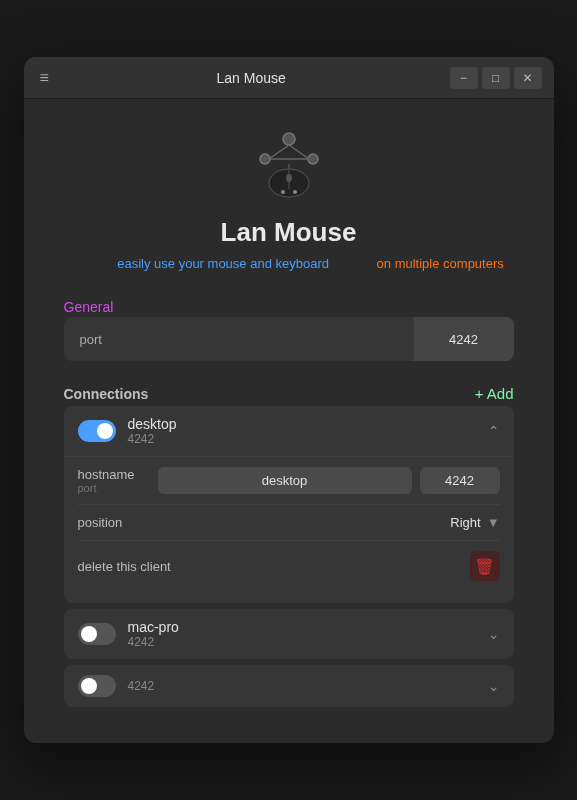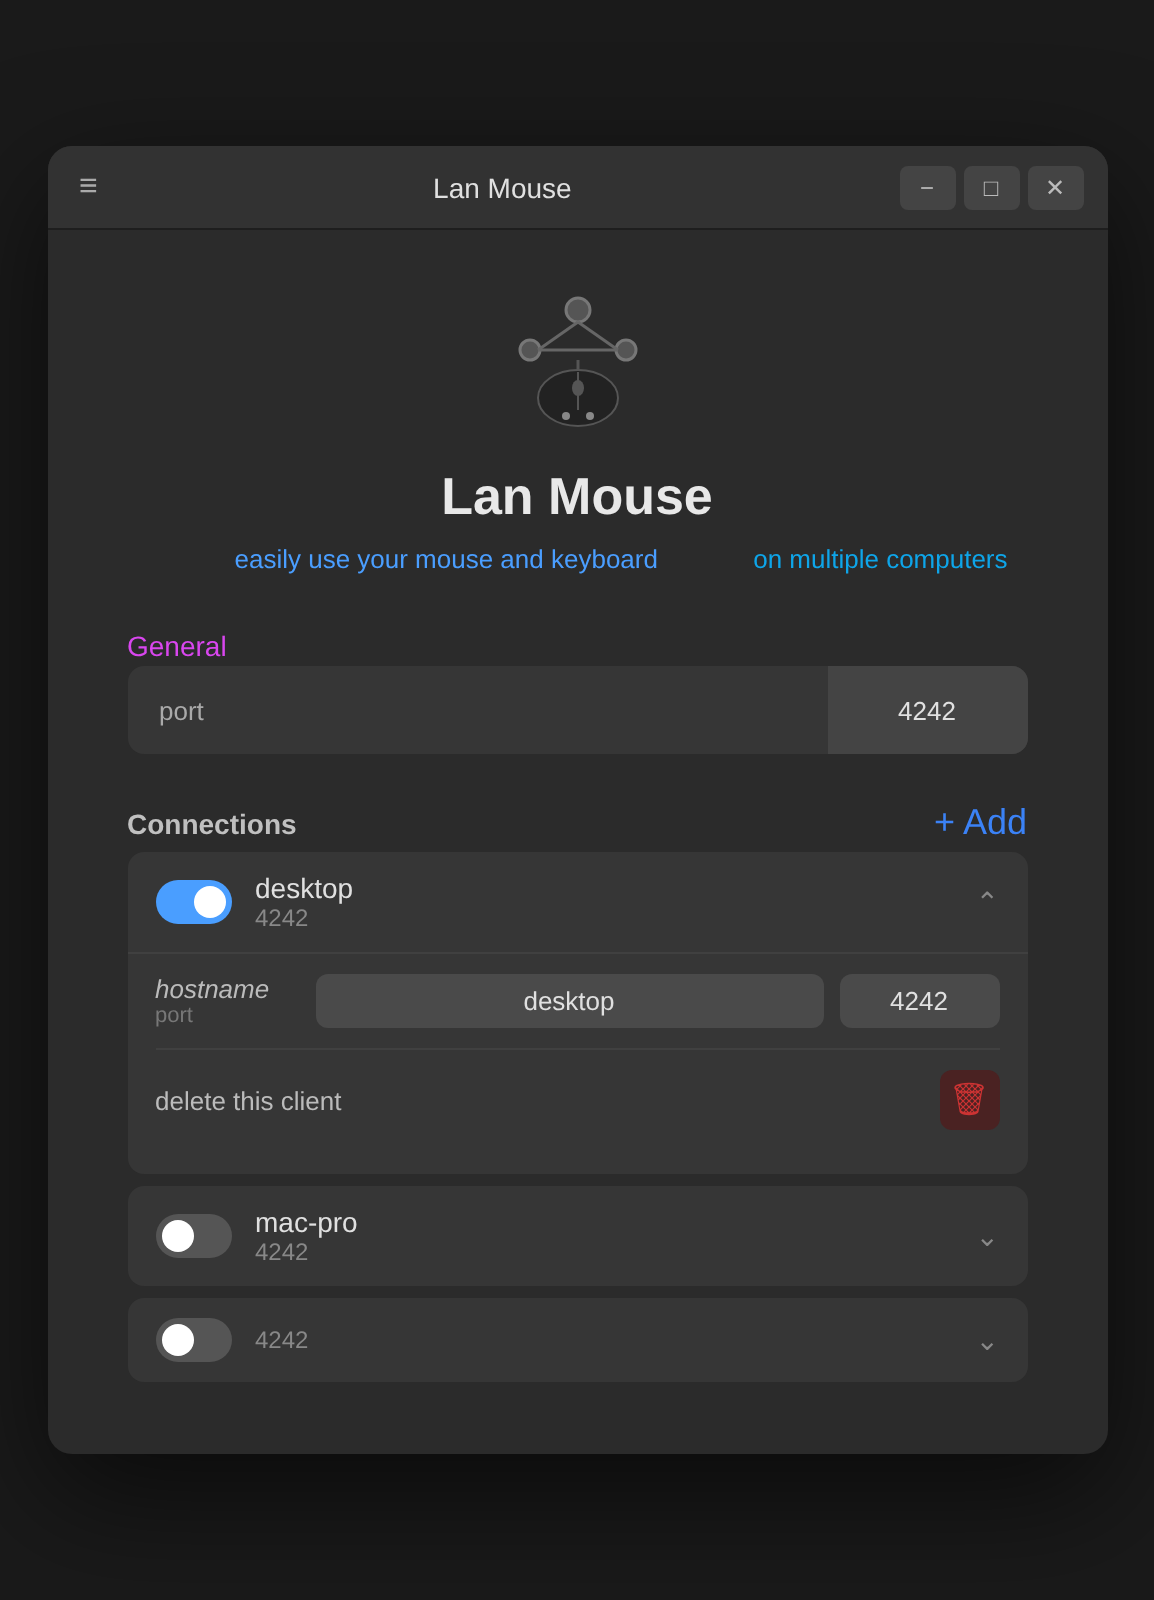--- a/index.html
+++ b/index.html
@@ -153,22 +153,22 @@
 
     .connections-title {
       color: #c0c0c0;
       font-size: 14px;
       font-weight: 600;
     }
 
     .add-btn {
       background: none;
       border: none;
-      color: #3b82f6;
-      font-size: 18px;
+      color: #86efac;
+      font-size: 15px;
       cursor: pointer;
       display: flex;
       align-items: center;
       gap: 4px;
     }
 
     .connection-item {
       background: #363636;
       border-radius: 8px;
       margin-bottom: 6px;
@@ -250,21 +250,20 @@
       border-bottom: 1px solid #404040;
     }
 
     .detail-row:last-child {
       border-bottom: none;
     }
 
     .detail-label-top {
       color: #bbb;
       font-size: 13px;
-      font-style: italic;
     }
 
     .detail-label-sub {
       color: #777;
       font-size: 11px;
     }
 
     .detail-label-block {
       min-width: 80px;
     }
@@ -377,21 +376,21 @@
 
         <line x1="40" y1="35" x2="40" y2="40" stroke="#555" stroke-width="1.5"></line>
 
         <circle cx="34" cy="63" r="2" fill="#888"></circle>
         <circle cx="46" cy="63" r="2" fill="#888"></circle>
       </svg>
     </div>
 
     <h1 class="app-title">Lan Mouse</h1>
     <p class="app-subtitle">
-      <span>easily use your mouse and keyboard </span><span style="color:#0ea5e9;">on multiple computers</span>
+      <span>easily use your mouse and keyboard </span><span style="color:#f97316;">on multiple computers</span>
     </p>
 
     <div class="general-section">
       <div class="section-label">General</div>
       <div class="port-row">
         <span class="port-label">port</span>
         <div class="port-value">4242</div>
       </div>
     </div>
 
@@ -414,20 +413,25 @@
           <div class="detail-row">
             <div class="detail-label-block">
               <div class="detail-label-top">hostname</div>
               <div class="detail-label-sub">port</div>
             </div>
             <div class="detail-inputs">
               <input class="detail-input" type="text" value="desktop" style="">
               <input class="detail-input" type="text" value="4242" style="max-width: 80px;">
             </div>
           </div>
+          <div class="position-row">
+            <span class="position-label">position</span>
+            <span class="position-value">Right</span>
+            <button class="position-dropdown">▼</button>
+          </div>
           <div class="delete-row">
             <span class="delete-label">delete this client</span>
             <button class="delete-btn">
               <span>🗑</span>
             </button>
           </div>
         </div>
       </div>
 
       <div class="connection-item">

